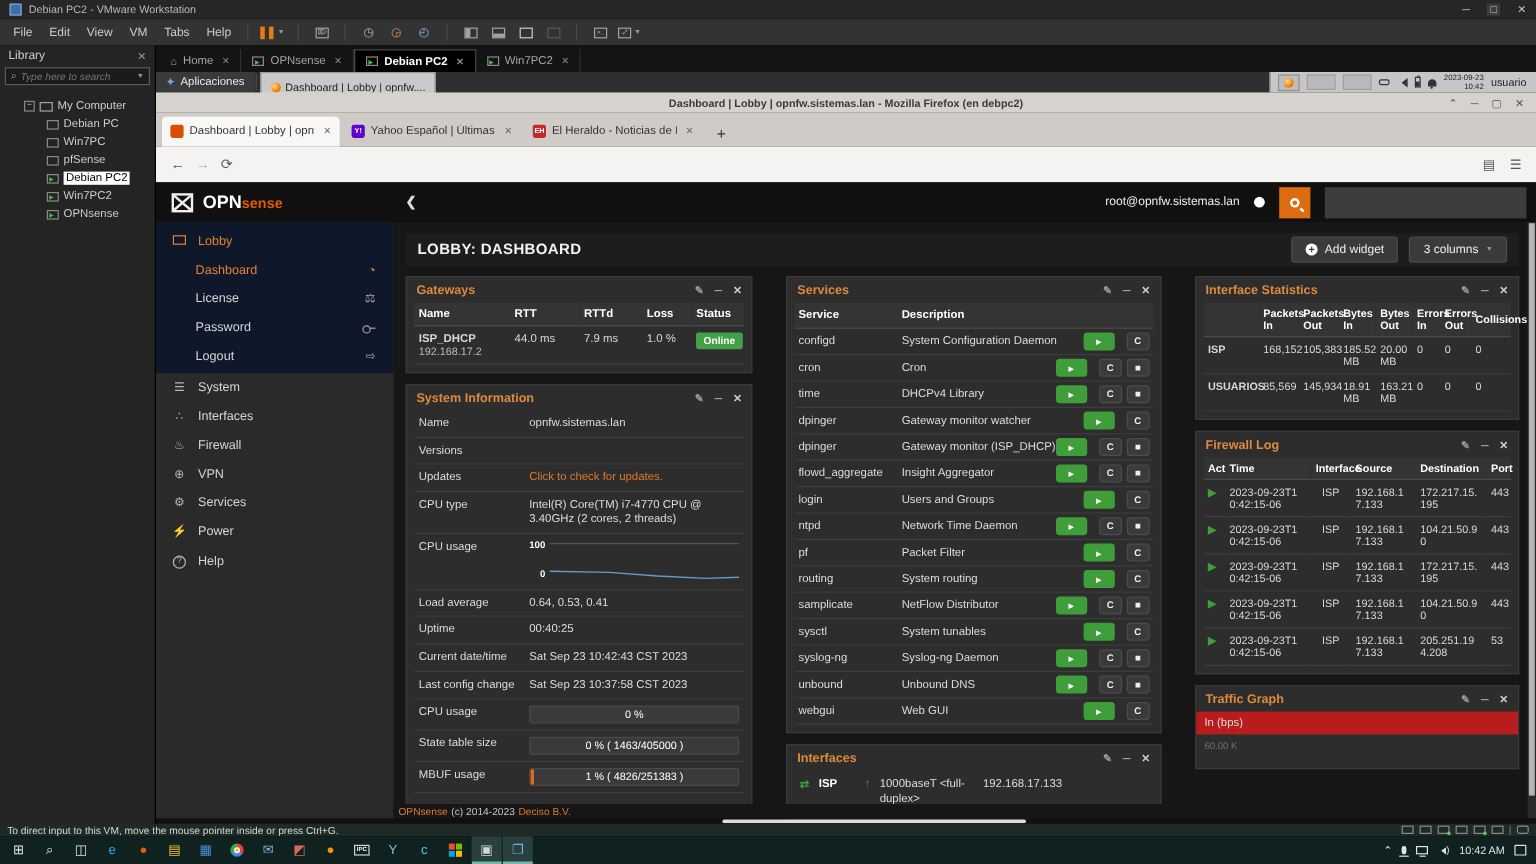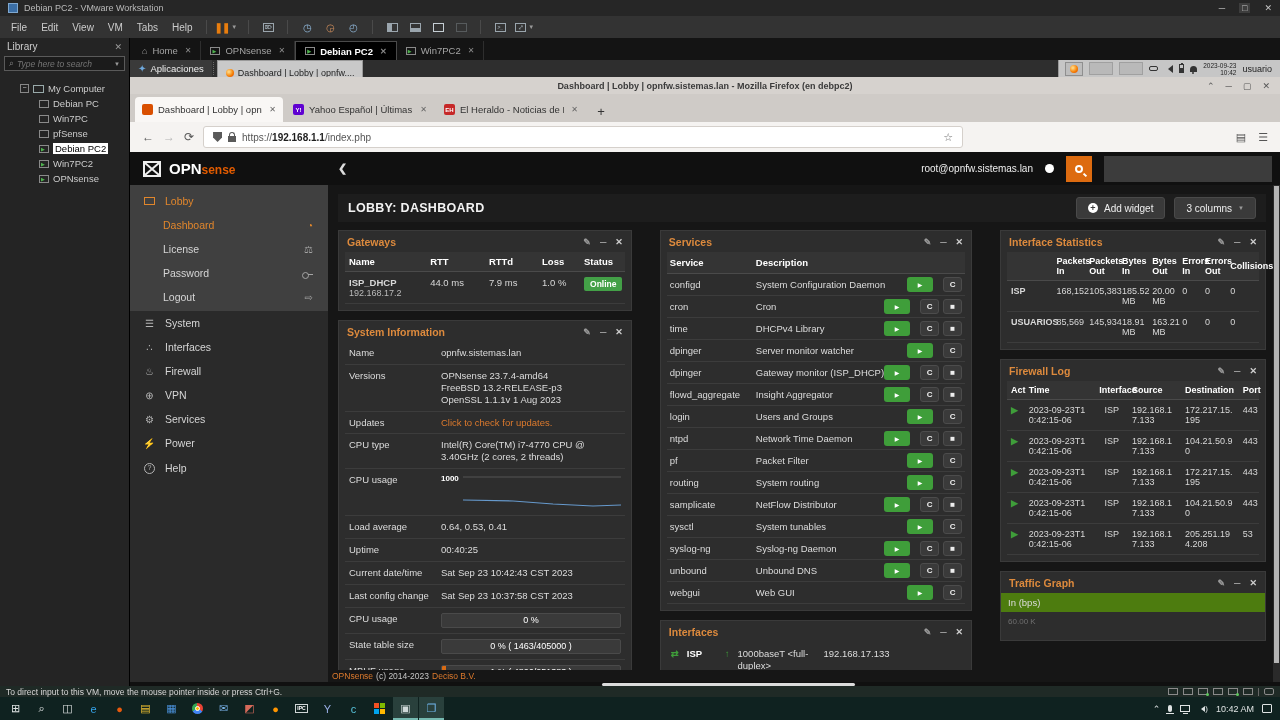--- a/index.html
+++ b/index.html
@@ -129,21 +129,21 @@
   .search-btn { width:26px; height:26px; background:#dd6b10; display:flex; align-items:center;
     justify-content:center; }
   .mag2 { width:8px; height:8px; border:2px solid #fff; border-radius:50%; position:relative; }
   .mag2::after { content:''; position:absolute; width:4px; height:2px; background:#fff;
     transform:rotate(45deg); left:6px; top:7px; }
   .hdr-search { width:168px; height:26px; background:#3c3c3c; border:none; outline:none; color:#ddd;
     padding:0 6px; font-size:10px; margin-right:8px; font-family:"Liberation Sans",sans-serif; }
 
   .opn-body { display:flex; height:501px; }
   .opn-sidebar { width:198px; background:#2a2a2a; font-size:10.5px; color:#d5d5d5; flex:none; }
-  .lobby-block { background:#404040; padding:4px 0 2px; }
+  .lobby-block { background:#0f172a; padding:4px 0 2px; }
   .side-sec { display:flex; align-items:center; gap:9px; padding:6px 13px; }
   .side-sec.orange, .sub-item.active { color:#e0862c; }
   .s-ico { width:13px; text-align:center; color:#b5b5b5; font-size:10px; flex:none; }
   .orange .s-ico { color:#e0862c; }
   .sub-item { display:flex; align-items:center; justify-content:space-between; padding:6px 15px 6px 33px; }
   .r-ico { font-size:10px; color:#a5a5a5; }
   .sub-item.active .r-ico { color:#e0862c; }
   .mini-mon { width:11px; height:8px; border:1.5px solid currentColor; display:inline-block; }
   .mini-bars { display:inline-flex; align-items:flex-end; gap:1px; height:9px; }
   .mini-bars i { width:2px; background:#b5b5b5; display:block; }
@@ -195,29 +195,29 @@
 
   .si-row { display:flex; border-bottom:1px solid #3c3c3c; padding:5px 4px; font-size:9.5px; color:#ddd; }
   .si-label { width:92px; flex:none; }
   .si-val { flex:1; line-height:1.25; }
   .si-link { color:#dd7a2d; }
   .pbar { position:relative; height:15px; background:#3a3a3a; border:1px solid #4a4a4a; border-radius:2px;
     overflow:hidden; }
   .pbar .fill { position:absolute; left:0; top:0; bottom:0; background:#d96b14; }
   .pbar span { position:relative; display:block; text-align:center; font-size:9px; line-height:13px; color:#fff; }
   .cpu-g { display:flex; gap:4px; }
-  .cpu-ax { display:flex; flex-direction:row; justify-content:space-between; font-size:8px; color:#fff;
+  .cpu-ax { display:flex; flex-direction:column; justify-content:space-between; font-size:8px; color:#fff;
     font-weight:bold; text-align:right; height:34px; }
 
   .if-row { display:flex; align-items:flex-start; gap:8px; padding:6px 4px; font-size:9.5px; color:#ddd; }
   .gr { color:#3f9e3a; font-weight:bold; }
   .if-name { font-weight:bold; color:#fff; width:30px; }
   .if-media { width:78px; line-height:1.3; }
 
-  .tg-sub { background:#4d7c0f; padding:4px 7px; font-size:9.5px; color:#ddd; margin:0 0 3px; }
+  .tg-sub { background:#b91c1c; padding:4px 7px; font-size:9.5px; color:#ddd; margin:0 0 3px; }
   .tg-tick { font-size:8px; color:#6f6f6f; padding:2px 7px 14px; }
 
   .opn-footer { position:absolute; left:198px; right:7px; bottom:4px; height:12px; background:#161616;
     display:flex; align-items:center; gap:3px; padding-left:4px; font-size:8.5px; color:#c5c5c5; }
   .f-orange { color:#dd7a2d; }
   .h-scroll { position:absolute; left:0; right:0; bottom:0; height:4px; background:#101010; }
   .h-thumb { position:absolute; left:41%; width:22%; top:0.5px; bottom:0.5px; background:#dcdcdc;
     border-radius:2px; }
   .v-scroll { position:absolute; right:0; top:33px; bottom:4px; width:7px; background:#2a2a2a; }
   .v-thumb { position:absolute; left:1px; right:1px; top:1px; height:96%; background:#b5b5b5; }
@@ -448,26 +448,20 @@
     <span class="tx">El Heraldo - Noticias de Hon</span>
               <span class="tab-x">✕</span>
             </span>
             <span class="newtab">+</span>
           </div>
 
         <div class="ff-nav">
           <span class="nav-ico">←</span>
           <span class="nav-ico dis">→</span>
           <span class="nav-ico">⟳</span>
-          <div class="urlbar">
-            <span class="shield"></span>
-            <span class="locki"></span>
-            <span><span>https://</span><span class="url-host">192.168.1.1</span><span>/index.php</span></span>
-            <span class="star">☆</span>
-          </div>
           <span class="nav-right">
             <span>▤</span>
             <span>☰</span>
           </span>
         </div>
 
         <div class="page">
           <div class="opn-header">
             <span class="logo-box">
               <svg class="logo-ico" width="20" height="20" viewBox="0 0 20 20">
@@ -605,21 +599,20 @@
                           <span>✕</span>
                         </span>
                       </div>
                     <div class="w-body">
                         <div class="si-row">
     <div class="si-label">Name</div>
                           <div class="si-val">opnfw.sistemas.lan</div>
                         </div>
                         <div class="si-row">
     <div class="si-label">Versions</div>
-                          <div class="si-val">OPNsense 23.7.4-amd64<br>FreeBSD 13.2-RELEASE-p3<br>OpenSSL 1.1.1v 1 Aug 2023</div>
                         </div>
                         <div class="si-row">
     <div class="si-label">Updates</div>
                           <div class="si-val"><span class="si-link">Click to check for updates.</span></div>
                         </div>
                         <div class="si-row">
     <div class="si-label">CPU type</div>
                           <div class="si-val">Intel(R) Core(TM) i7-4770 CPU @ 3.40GHz (2 cores, 2 threads)</div>
                         </div>
                         <div class="si-row">
@@ -716,21 +709,21 @@
                         </div>
                         <div class="svc-row">
      <span class="svc-name">time</span>
                           <span class="svc-desc">DHCPv4 Library</span>
      <span class="btn-play">▶</span>
      <span class="btn-sq">C</span>
      <span class="btn-sq">■</span>
                         </div>
                         <div class="svc-row">
      <span class="svc-name">dpinger</span>
-                          <span class="svc-desc">Server monitor watcher</span>
+                          <span class="svc-desc">Gateway monitor watcher</span>
      <span class="btn-play">▶</span>
      <span class="btn-sq">C</span>
      </div>
                         <div class="svc-row">
      <span class="svc-name">dpinger</span>
                           <span class="svc-desc">Gateway monitor (ISP_DHCP)</span>
      <span class="btn-play">▶</span>
      <span class="btn-sq">C</span>
      <span class="btn-sq">■</span>
                         </div>

